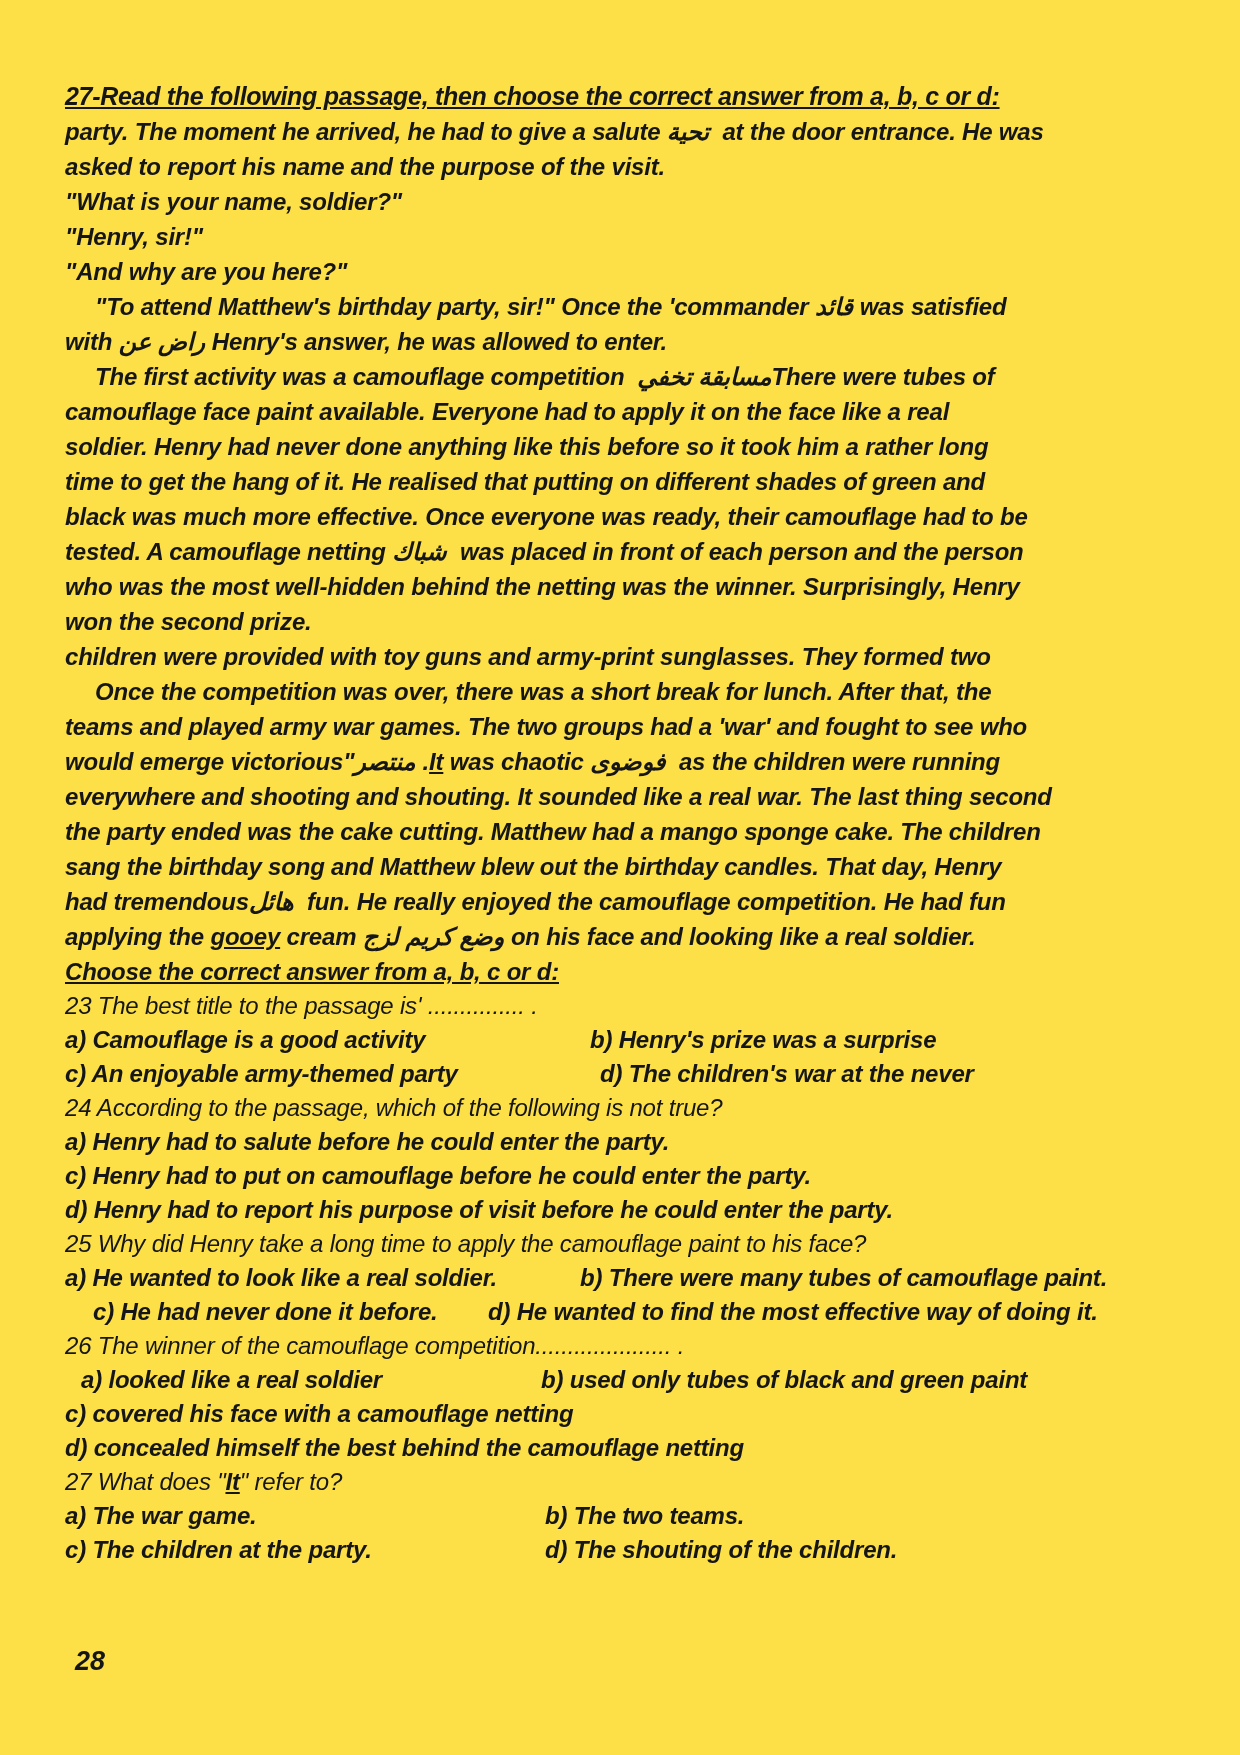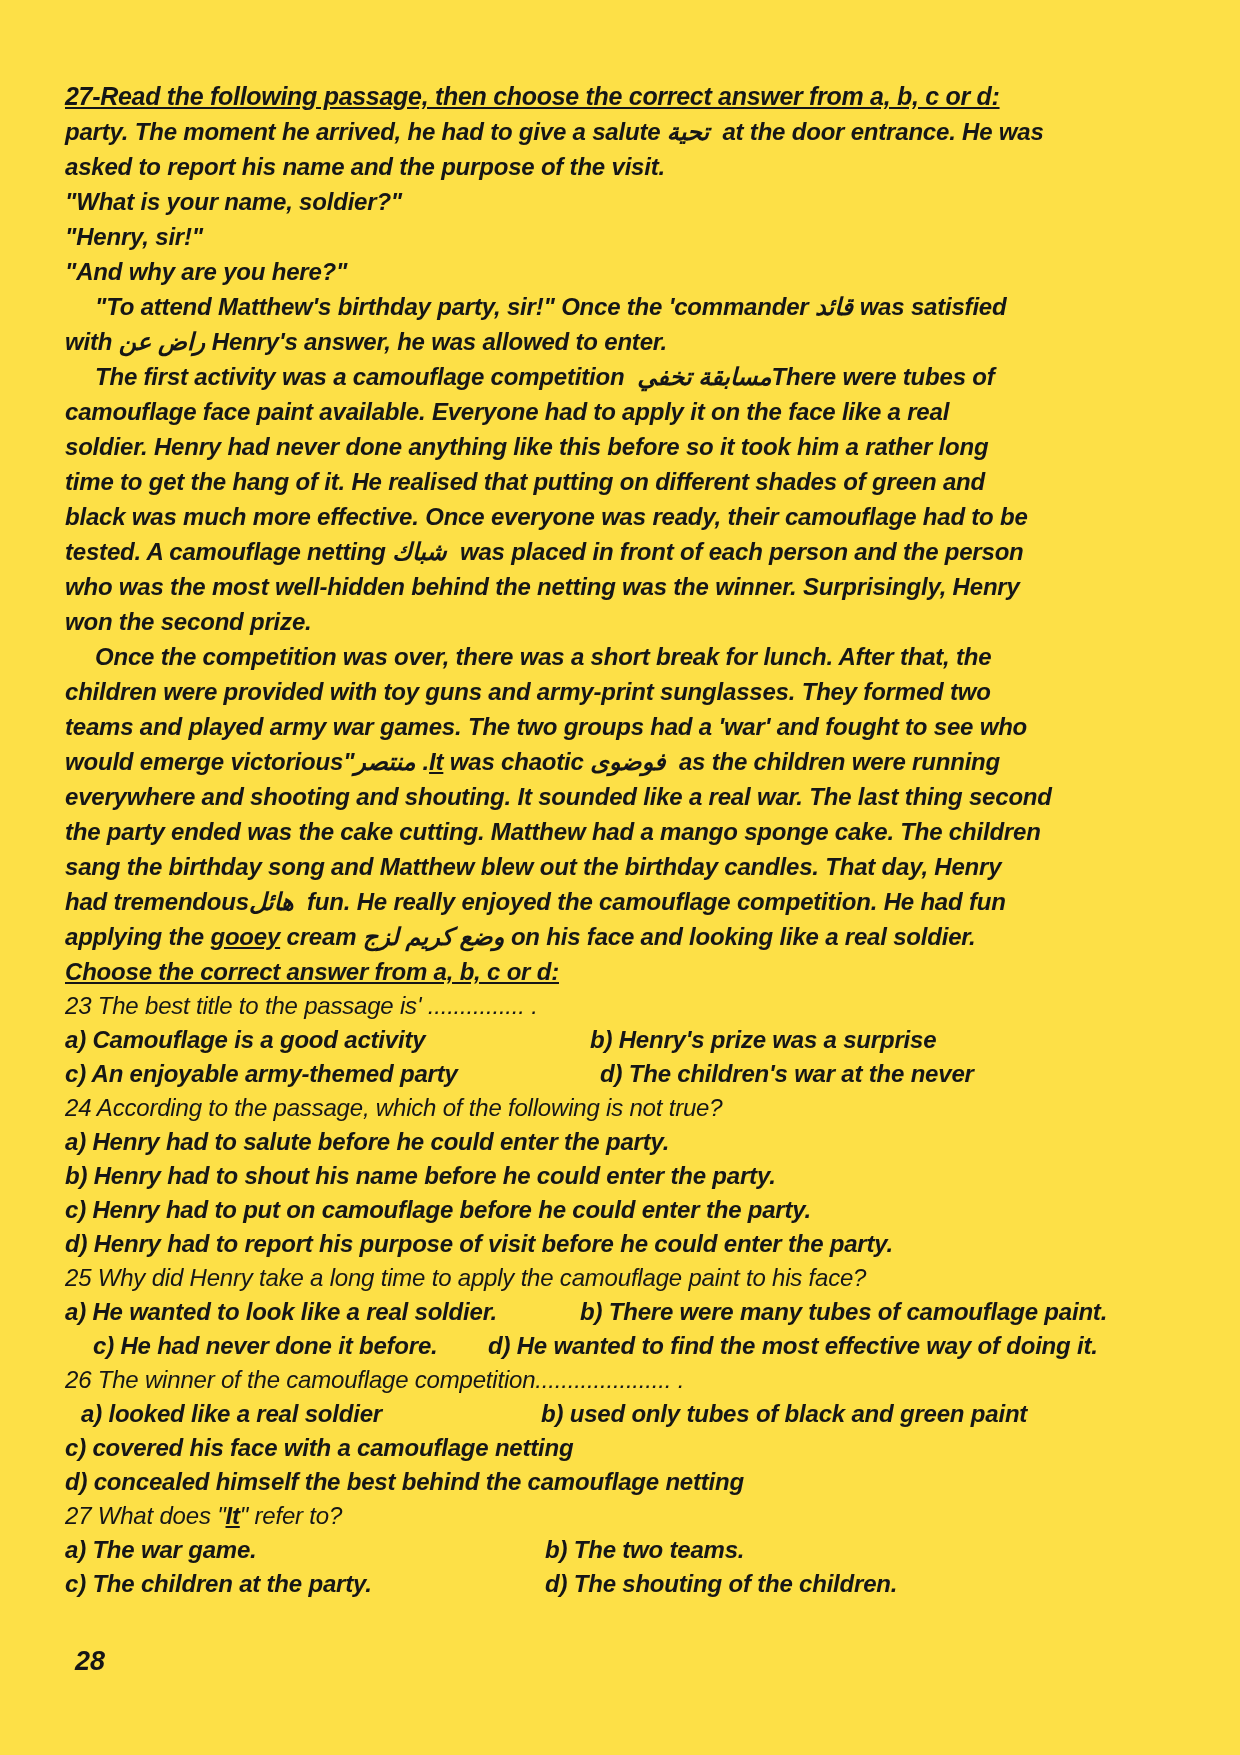--- a/index.html
+++ b/index.html
@@ -49,38 +49,37 @@
         <div class="p-line indent"><span>"To attend Matthew's birthday party, sir!" Once the 'commander قائد was satisfied</span></div>
         <div class="p-line"><span>with راض عن Henry's answer, he was allowed to enter.</span></div>
         <div class="p-line indent"><span>The first activity was a camouflage competition  مسابقة تخفيThere were tubes of</span></div>
         <div class="p-line"><span>camouflage face paint available. Everyone had to apply it on the face like a real</span></div>
         <div class="p-line"><span>soldier. Henry had never done anything like this before so it took him a rather long</span></div>
         <div class="p-line"><span>time to get the hang of it. He realised that putting on different shades of green and</span></div>
         <div class="p-line"><span>black was much more effective. Once everyone was ready, their camouflage had to be</span></div>
         <div class="p-line"><span>tested. A camouflage netting شباك  was placed in front of each person and the person</span></div>
         <div class="p-line"><span>who was the most well-hidden behind the netting was the winner. Surprisingly, Henry</span></div>
         <div class="p-line"><span>won the second prize.</span></div>
+        <div class="p-line"><span>children were provided with toy guns and army-print sunglasses. They formed two</span></div>
         <div class="p-line indent"><span>Once the competition was over, there was a short break for lunch. After that, the</span></div>
-        <div class="p-line"><span>children were provided with toy guns and army-print sunglasses. They formed two</span></div>
         <div class="p-line"><span>teams and played army war games. The two groups had a 'war' and fought to see who</span></div>
         <div class="p-line"><span>would emerge victorious"منتصر .</span><span class="ul">It</span><span> was chaotic فوضوى  as the children were running</span></div>
         <div class="p-line"><span>everywhere and shooting and shouting. It sounded like a real war. The last thing second</span></div>
         <div class="p-line"><span>the party ended was the cake cutting. Matthew had a mango sponge cake. The children</span></div>
         <div class="p-line"><span>sang the birthday song and Matthew blew out the birthday candles. That day, Henry</span></div>
         <div class="p-line"><span>had tremendousهائل  fun. He really enjoyed the camouflage competition. He had fun</span></div>
         <div class="p-line"><span>applying the </span><span class="ul">gooey</span><span> cream وضع كريم لزج on his face and looking like a real soldier.</span></div>
       </div>
     <div class="instruction">Choose the correct answer from a, b, c or d:</div>
     <div class="questions" id="questions">
         <div class="q-stem"><span>23 The best title to the passage is' ............... .</span></div>
         <div class="q-row"><span class="col1" style="width: 525px;"><span>a) Camouflage is a good activity</span></span><span><span>b) Henry's prize was a surprise</span></span></div>
         <div class="q-row"><span class="col1" style="width: 535px;"><span>c) An enjoyable army-themed party</span></span><span><span>d) The children's war at the never</span></span></div>
         <div class="q-stem"><span>24 According to the passage, which of the following is not true?</span></div>
         <div class="q-row"><span><span>a) Henry had to salute before he could enter the party.</span></span></div>
-        <div class="q-row"><span><span>b) Henry had to shout his name before he could enter the party.</span></span></div>
         <div class="q-row"><span><span>c) Henry had to put on camouflage before he could enter the party.</span></span></div>
         <div class="q-row"><span><span>d) Henry had to report his purpose of visit before he could enter the party.</span></span></div>
         <div class="q-stem"><span>25 Why did Henry take a long time to apply the camouflage paint to his face?</span></div>
         <div class="q-row"><span class="col1" style="width: 515px;"><span>a) He wanted to look like a real soldier.</span></span><span><span>b) There were many tubes of camouflage paint.</span></span></div>
         <div class="q-row"><span class="col1" style="width: 395px; margin-left: 28px;"><span>c) He had never done it before.</span></span><span><span>d) He wanted to find the most effective way of doing it.</span></span></div>
         <div class="q-stem"><span>26 The winner of the camouflage competition..................... .</span></div>
         <div class="q-row"><span class="col1" style="width: 460px; margin-left: 16px;"><span>a) looked like a real soldier</span></span><span><span>b) used only tubes of black and green paint</span></span></div>
         <div class="q-row"><span><span>c) covered his face with a camouflage netting</span></span></div>
         <div class="q-row"><span><span>d) concealed himself the best behind the camouflage netting</span></span></div>
         <div class="q-stem"><span>27 What does "</span><span class="ul bold">It</span><span>" refer to?</span></div>

